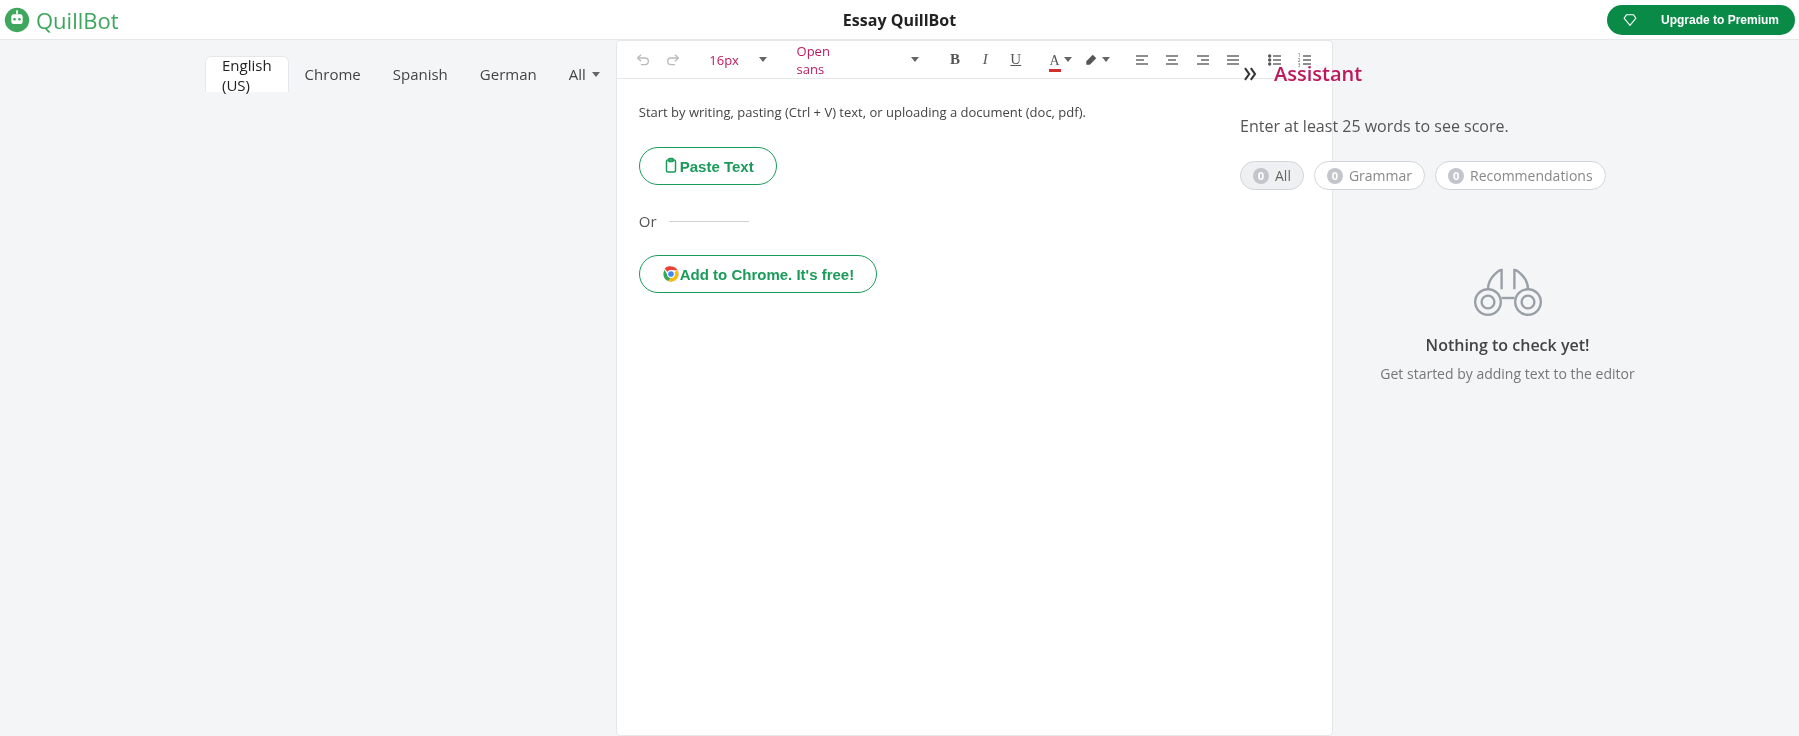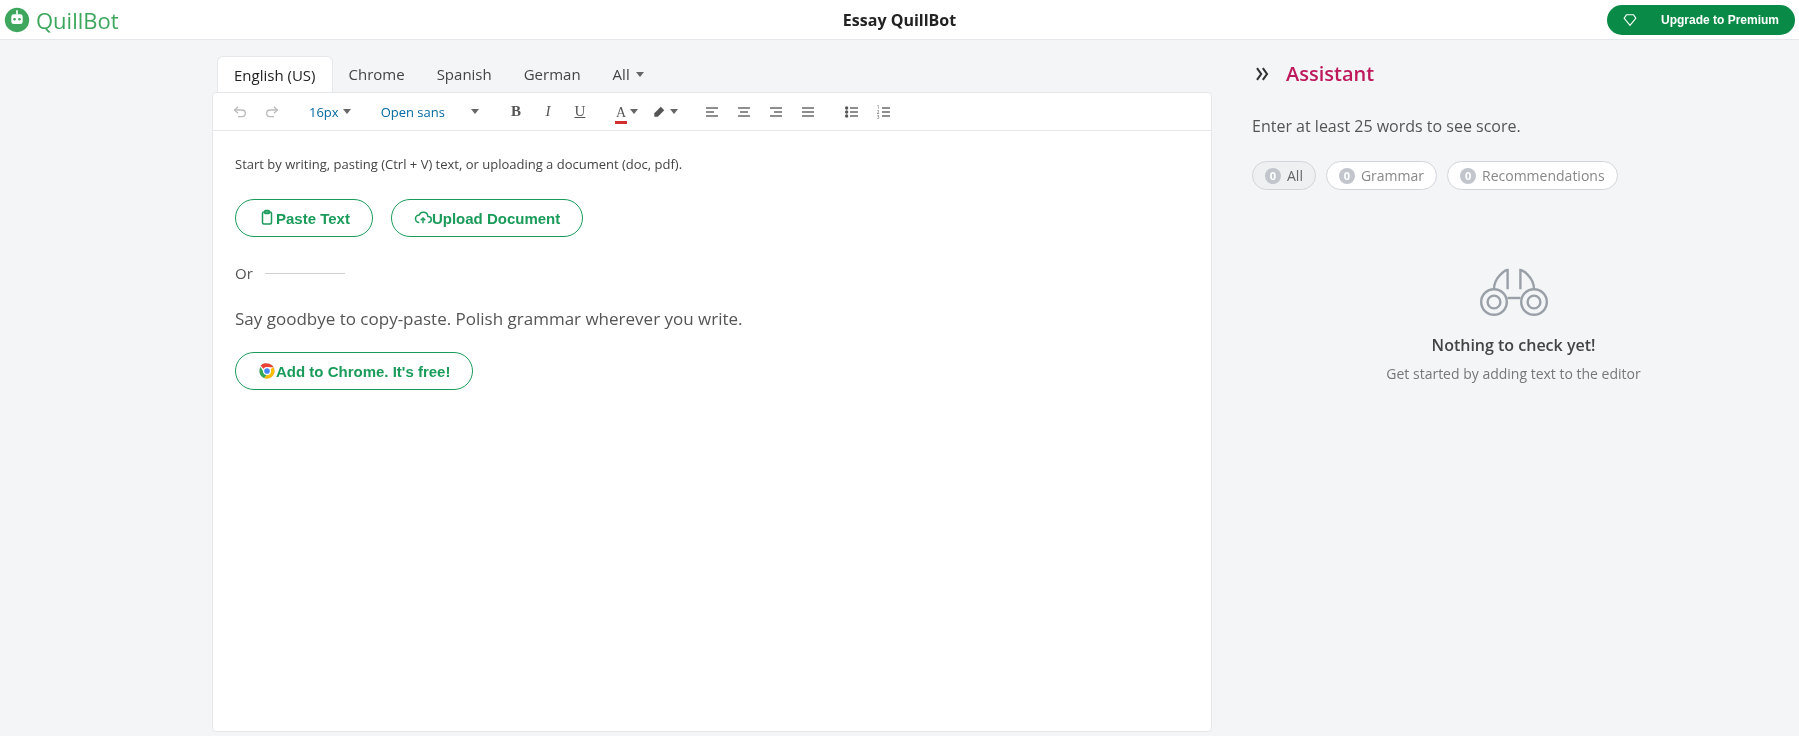--- a/index.html
+++ b/index.html
@@ -71,22 +71,21 @@
     min-height:696px;
   }
   .left-gutter{
     width:200px;
     flex:0 0 200px;
   }
   .editor-wrap{
     flex:0 0 1000px;
     max-width:1000px;
     display:flex;
-    flex-direction:column;
-    margin-left:12px;
+    flex-direction:row;
   }
   .right-panel{
     flex:1;
     padding:20px 24px 20px 40px;
   }
 
   
   .lang-tabs{
     display:flex;
     align-items:flex-end;
@@ -139,23 +138,23 @@
     align-items:center;
     justify-content:center;
     cursor:pointer;
     border-radius:3px;
     color:#555;
   }
   .tb-btn svg{display:block;}
   .tb-select{
     display:flex;
     align-items:center;
-    gap:4px;
+    gap:20px;
     font-size:13px;
-    color:#0369a1;
+    color:#be185d;
     padding:0 6px;
     cursor:pointer;
   }
   .tb-sep{width:6px;}
 
   .editor-body{
     padding:24px 22px;
   }
   .placeholder{
     font-size:13px;
@@ -410,36 +409,27 @@
         <div class="placeholder">Start by writing, pasting (Ctrl + V) text, or uploading a document (doc, pdf).</div>
 
         <div class="action-row">
           <button class="pill-btn">
             <svg width="18" height="18" viewBox="0 0 24 24" fill="none" stroke="currentColor" stroke-width="2">
               <rect x="6" y="4" width="12" height="16" rx="2"></rect>
               <rect x="9" y="2" width="6" height="4" rx="1"></rect>
             </svg>
             <span>Paste Text</span>
           </button>
-          <button class="pill-btn">
-            <svg width="18" height="18" viewBox="0 0 24 24" fill="none" stroke="currentColor" stroke-width="2">
-              <path d="M7 18a5 5 0 0 1 0-10 6 6 0 0 1 11.5 2H19a4 4 0 0 1 0 8"></path>
-              <path d="M12 12v7"></path>
-                <path d="M9 15l3-3 3 3"></path>
-            </svg>
-            <span>Upload Document</span>
-          </button>
         </div>
 
         <div class="or-row">
           <span>Or</span>
           <span class="or-line"></span>
         </div>
 
-        <div class="tagline">Say goodbye to copy-paste. Polish grammar wherever you write.</div>
 
         <button class="pill-btn">
           <svg width="18" height="18" viewBox="0 0 24 24">
             <circle cx="12" cy="12" r="10" fill="#fff" stroke="#ccc"></circle>
             <path d="M12 2a10 10 0 0 1 8.66 5H12a5 5 0 0 0-4.33 2.5L3.5 4.5A10 10 0 0 1 12 2z" fill="#ea4335"></path>
             <path d="M22 12a10 10 0 0 1-14 9.17L12 17a5 5 0 0 0 4.33-7.5L20.66 7A10 10 0 0 1 22 12z" fill="#fbbc05"></path>
             <path d="M2 12a10 10 0 0 1 1.5-5.3l4.17 7.22A5 5 0 0 0 12 17l-4 4.17A10 10 0 0 1 2 12z" fill="#34a853"></path>
             <circle cx="12" cy="12" r="4.5" fill="#4285f4" stroke="#fff" stroke-width="1.5"></circle>
           </svg>
           <span>Add to Chrome. It's free!</span>

